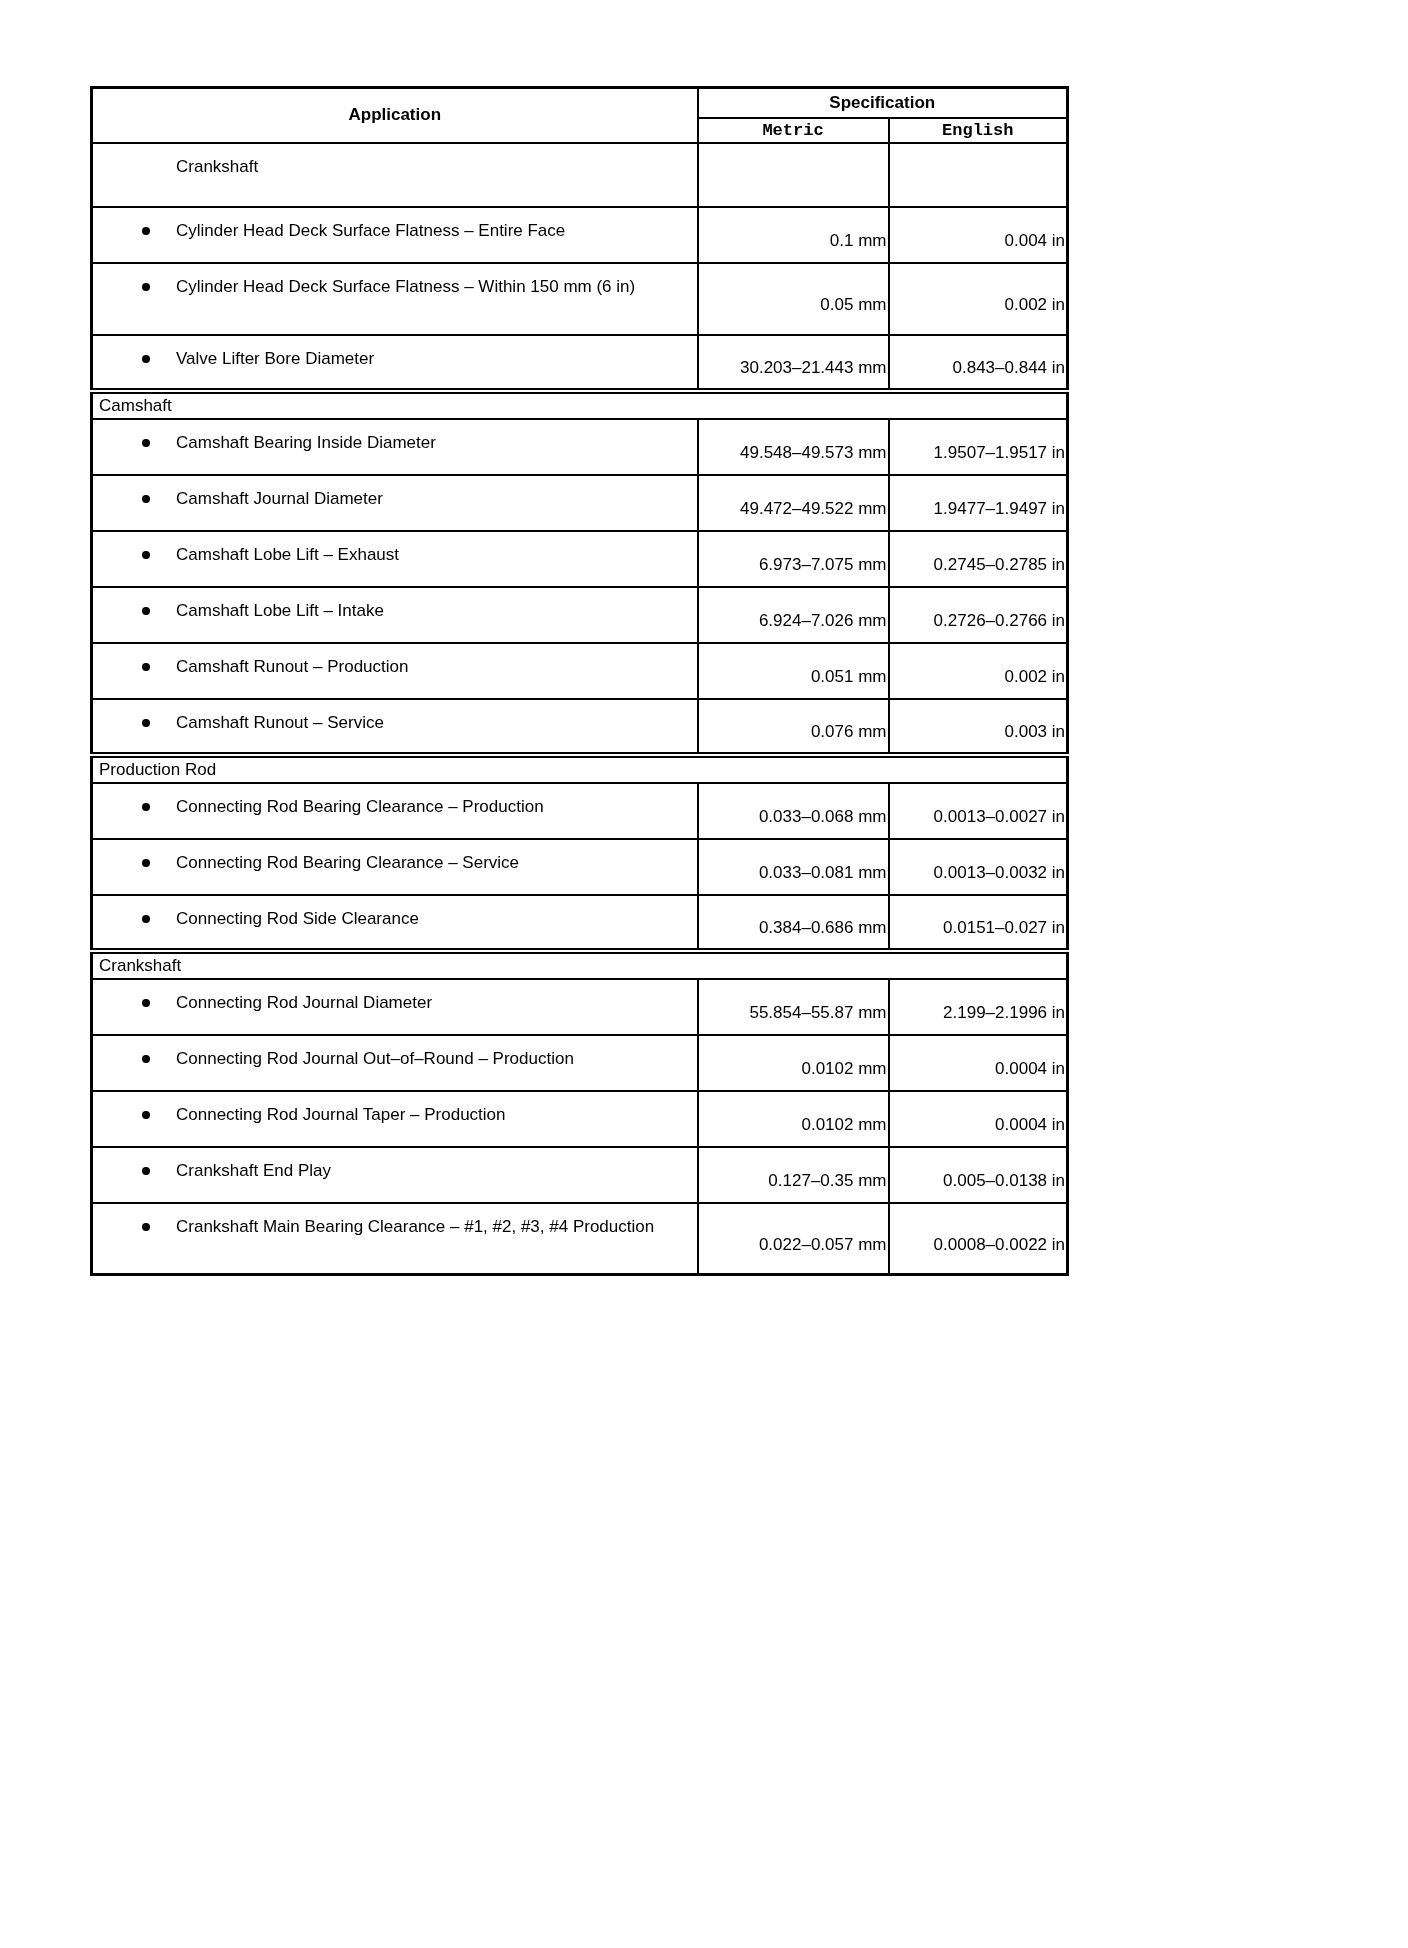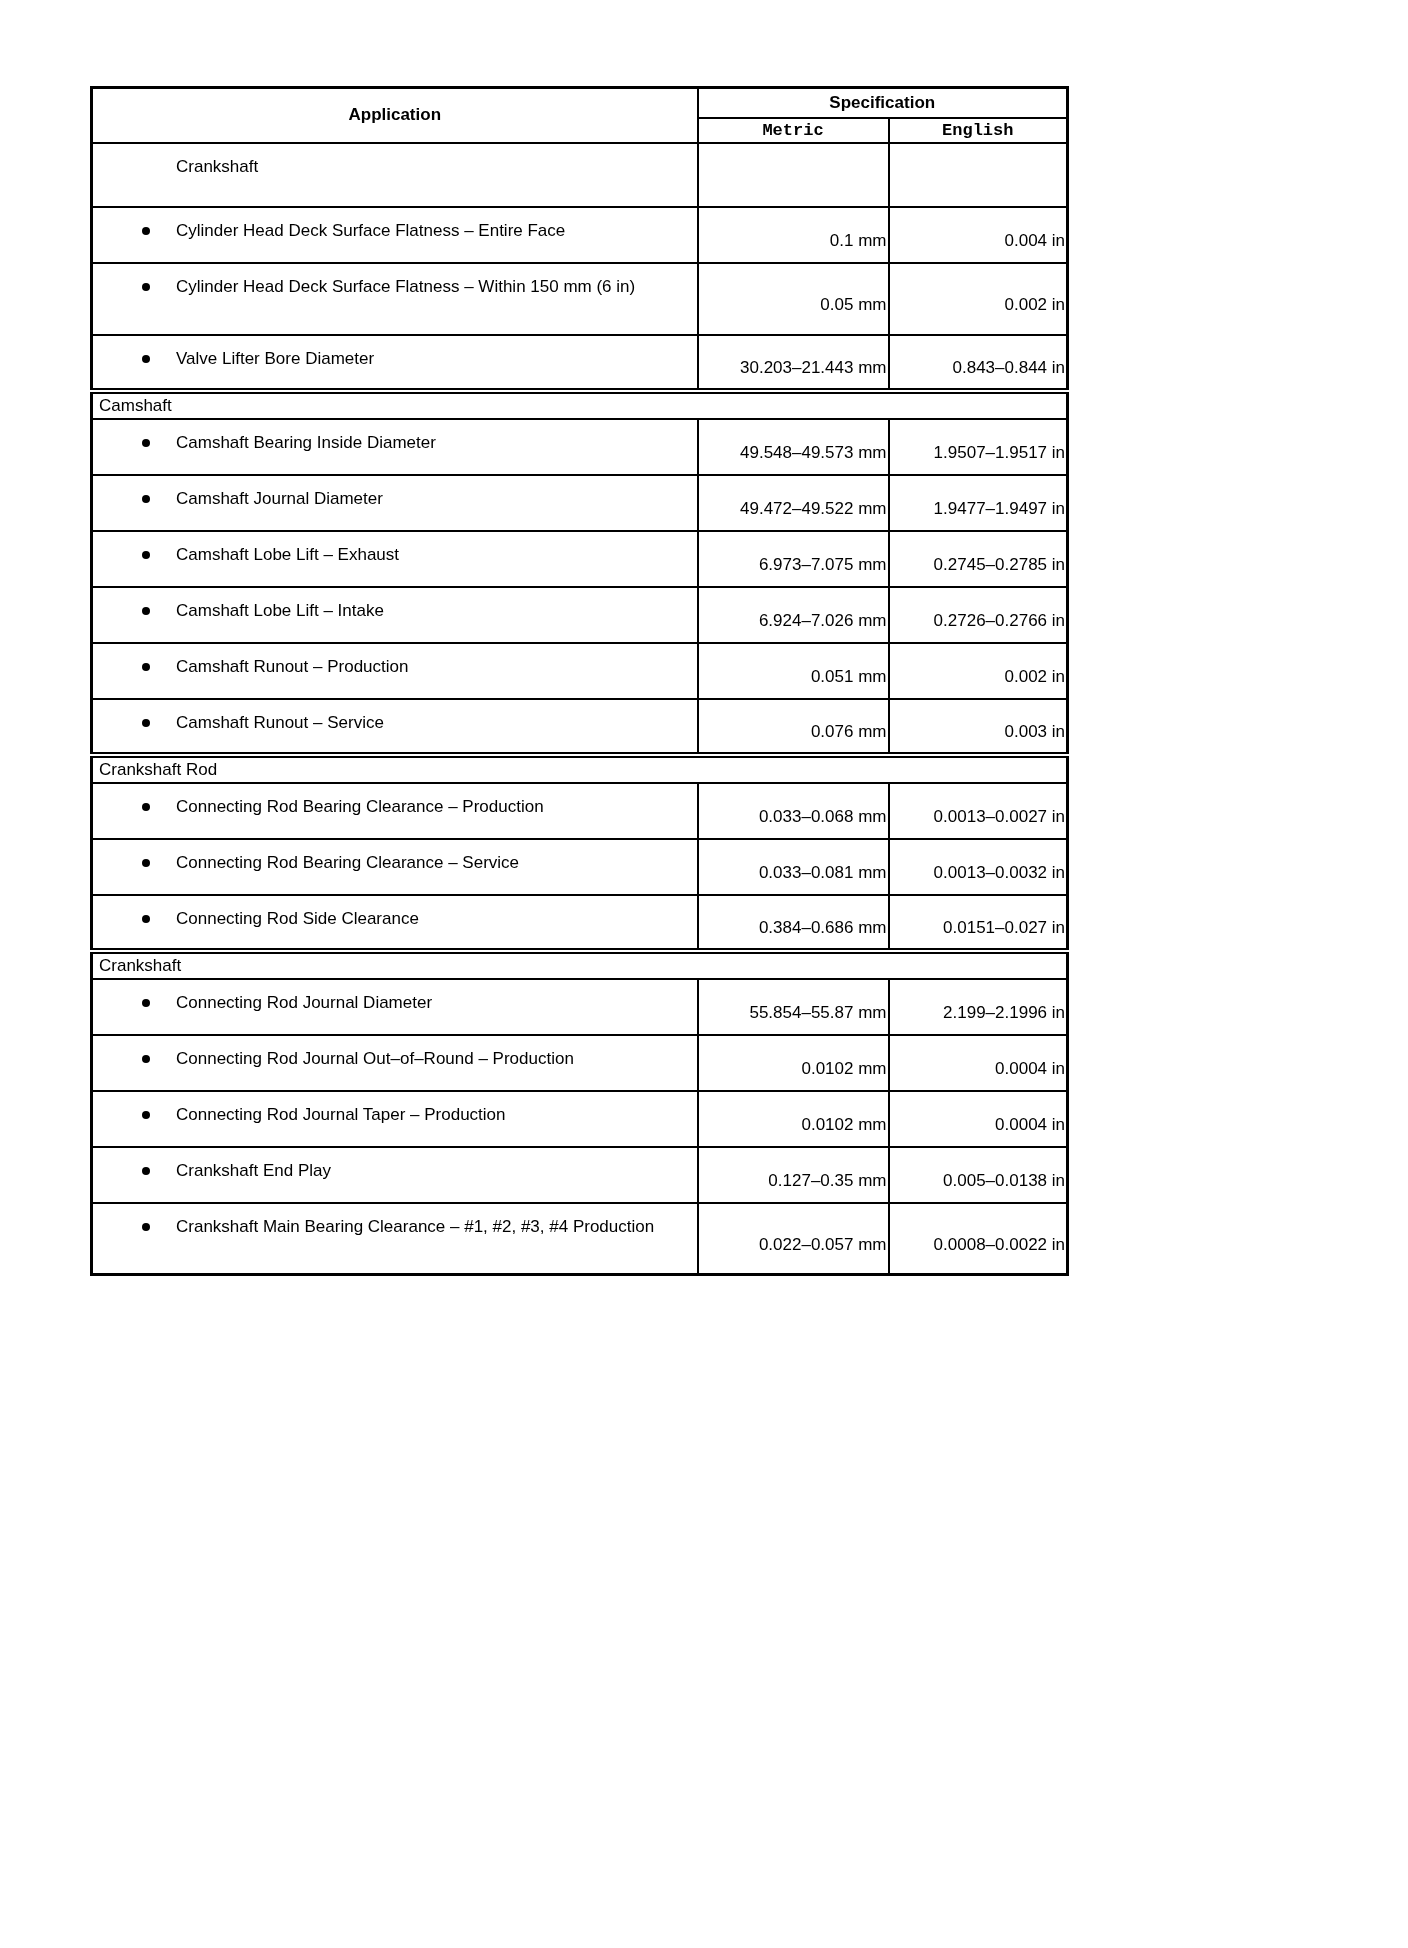--- a/index.html
+++ b/index.html
@@ -197,21 +197,21 @@
           <div class="app-inner">
             <span class="bullet"></span>
             <span class="app-text">Camshaft Runout – Service</span>
           </div>
         </td>
         <td class="val-cell">0.076 mm</td>
         <td class="val-cell">0.003 in</td>
       </tr>
 
       <tr class="section-row">
-        <td colspan="3" class="section-cell">Crankshaft Rod</td>
+        <td colspan="3" class="section-cell">Production Rod</td>
       </tr>
 
       <tr class="item">
         <td class="app-cell">
           <div class="app-inner">
             <span class="bullet"></span>
             <span class="app-text">Connecting Rod Bearing Clearance – Production</span>
           </div>
         </td>
         <td class="val-cell">0.033–0.068 mm</td>

